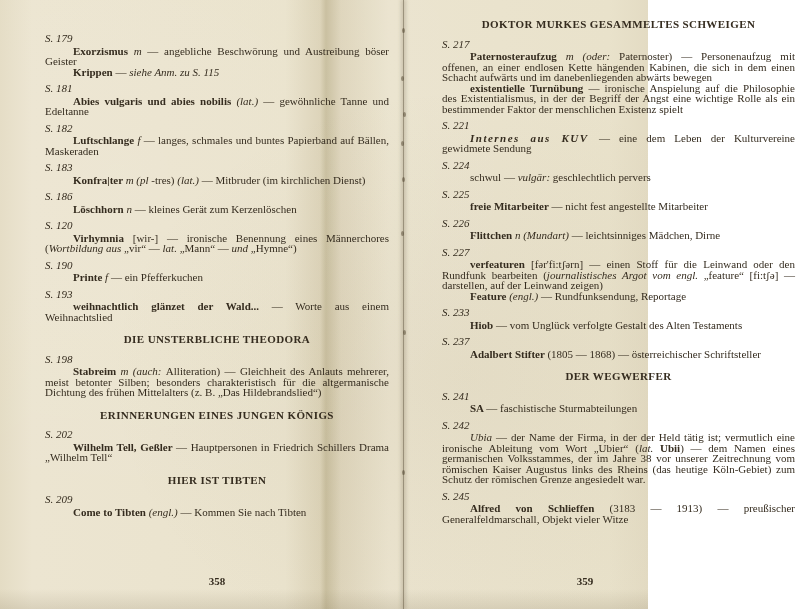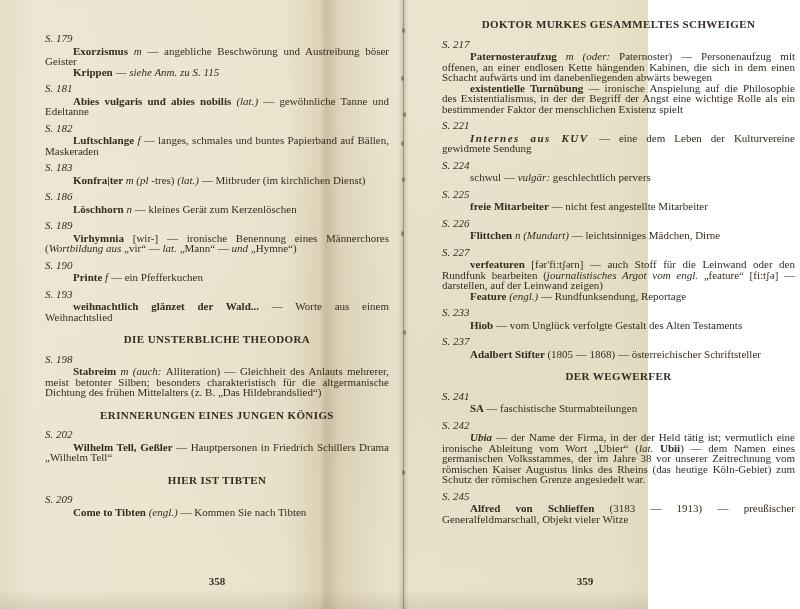--- a/index.html
+++ b/index.html
@@ -55,21 +55,21 @@
   .entry { margin: 0; text-indent: 28px; }
   .heading {
     text-align: center; text-indent: 0;
     font-weight: bold; letter-spacing: 0.4px;
     margin: 12px 0 9px 0;
   }
   .blocks > .heading:first-child { margin-top: 9px; }
   .seg-n  { }
   .seg-b  { font-weight: bold; }
   .seg-i  { font-style: italic; }
-  .seg-bi { font-weight: bold; font-style: italic; margin-top: 20px; }
+  .seg-bi { font-weight: normal; font-style: italic; margin-top: 20px; }
   .seg-g  { font-weight: bold; font-style: italic; letter-spacing: 1.5px; }
   .pagenum {
     position: absolute; bottom: 22px;
     font-weight: bold; font-size: 11px; text-align: center;
     color: #352c1f;
   }
   .pagenum-left  { left: 45px;  width: 344px; }
   .pagenum-right { left: 435px; width: 300px; }
 </style>
 </head>
@@ -93,21 +93,21 @@
         <p class="entry"><span class="seg-b">Exorzismus </span><span class="seg-i">m </span><span class="seg-n">— angebliche Beschwörung und Austreibung böser Geister</span></p>
         <p class="entry"><span class="seg-b">Krippen </span><span class="seg-n">— </span><span class="seg-i">siehe Anm. zu S. 115</span></p>
         <div class="ref">S. 181</div>
         <p class="entry"><span class="seg-b">Abies vulgaris und abies nobilis </span><span class="seg-i">(lat.) </span><span class="seg-n">— gewöhnliche Tanne und Edeltanne</span></p>
         <div class="ref">S. 182</div>
         <p class="entry"><span class="seg-b">Luftschlange </span><span class="seg-i">f </span><span class="seg-n">— langes, schmales und buntes Papierband auf Bällen, Maskeraden</span></p>
         <div class="ref">S. 183</div>
         <p class="entry"><span class="seg-b">Konfra|ter </span><span class="seg-i">m (pl </span><span class="seg-n">-tres) </span><span class="seg-i">(lat.) </span><span class="seg-n">— Mitbruder (im kirchlichen Dienst)</span></p>
         <div class="ref">S. 186</div>
         <p class="entry"><span class="seg-b">Löschhorn </span><span class="seg-i">n </span><span class="seg-n">— kleines Gerät zum Kerzenlöschen</span></p>
-        <div class="ref">S. 189</div>
+        <div class="ref">S. 120</div>
         <p class="entry"><span class="seg-b">Virhymnia </span><span class="seg-n">[wir-] — ironische Benennung eines Männerchores (</span><span class="seg-i">Wortbildung aus </span><span class="seg-n">„vir“ — </span><span class="seg-i">lat. </span><span class="seg-n">„Mann“ — </span><span class="seg-i">und </span><span class="seg-n">„Hymne“)</span></p>
         <div class="ref">S. 190</div>
         <p class="entry"><span class="seg-b">Printe </span><span class="seg-i">f </span><span class="seg-n">— ein Pfefferkuchen</span></p>
         <div class="ref">S. 193</div>
         <p class="entry"><span class="seg-b">weihnachtlich glänzet der Wald... </span><span class="seg-n">— Worte aus einem Weihnachtslied</span></p>
         <div class="heading">DIE UNSTERBLICHE THEODORA</div>
         <div class="ref">S. 198</div>
         <p class="entry"><span class="seg-b">Stabreim </span><span class="seg-i">m (auch: </span><span class="seg-n">Alliteration) — Gleichheit des Anlauts mehrerer, meist betonter Silben; besonders charakteristisch für die altgermanische Dichtung des frühen Mittelalters (z. B. „Das Hildebrandslied“)</span></p>
         <div class="heading">ERINNERUNGEN EINES JUNGEN KÖNIGS</div>
         <div class="ref">S. 202</div>
@@ -126,21 +126,21 @@
         <p class="entry"><span class="seg-b">existentielle Turnübung </span><span class="seg-n">— ironische Anspielung auf die Philosophie des Existentialismus, in der der Begriff der Angst eine wichtige Rolle als ein bestimmender Faktor der menschlichen Existenz spielt</span></p>
         <div class="ref">S. 221</div>
         <p class="entry"><span class="seg-g">Internes aus KUV </span><span class="seg-n">— eine dem Leben der Kulturvereine gewidmete Sendung</span></p>
         <div class="ref">S. 224</div>
         <p class="entry"><span class="seg-n">schwul — </span><span class="seg-i">vulgär: </span><span class="seg-n">geschlechtlich pervers</span></p>
         <div class="ref">S. 225</div>
         <p class="entry"><span class="seg-b">freie Mitarbeiter </span><span class="seg-n">— nicht fest angestellte Mitarbeiter</span></p>
         <div class="ref">S. 226</div>
         <p class="entry"><span class="seg-b">Flittchen </span><span class="seg-i">n (Mundart) </span><span class="seg-n">— leichtsinniges Mädchen, Dirne</span></p>
         <div class="ref">S. 227</div>
-        <p class="entry"><span class="seg-b">verfeaturen </span><span class="seg-n">[fər'fi:tʃərn] — auch Stoff für die Leinwand oder den Rundfunk bearbeiten (</span><span class="seg-i">journalistisches Argot vom engl. </span><span class="seg-n">„feature“ [fi:tʃə] — darstellen, auf der Leinwand zeigen)</span></p>
+        <p class="entry"><span class="seg-b">verfeaturen </span><span class="seg-n">[fər'fi:tʃərn] — einen Stoff für die Leinwand oder den Rundfunk bearbeiten (</span><span class="seg-i">journalistisches Argot vom engl. </span><span class="seg-n">„feature“ [fi:tʃə] — darstellen, auf der Leinwand zeigen)</span></p>
         <p class="entry"><span class="seg-b">Feature </span><span class="seg-i">(engl.) </span><span class="seg-n">— Rundfunksendung, Reportage</span></p>
         <div class="ref">S. 233</div>
         <p class="entry"><span class="seg-b">Hiob </span><span class="seg-n">— vom Unglück verfolgte Gestalt des Alten Testaments</span></p>
         <div class="ref">S. 237</div>
         <p class="entry"><span class="seg-b">Adalbert Stifter </span><span class="seg-n">(1805 — 1868) — österreichischer Schriftsteller</span></p>
         <div class="heading">DER WEGWERFER</div>
         <div class="ref">S. 241</div>
         <p class="entry"><span class="seg-b">SA </span><span class="seg-n">— faschistische Sturmabteilungen</span></p>
         <div class="ref">S. 242</div>
         <p class="entry"><span class="seg-bi">Ubia </span><span class="seg-n">— der Name der Firma, in der der Held tätig ist; vermutlich eine ironische Ableitung vom Wort „Ubier“ (</span><span class="seg-i">lat. </span><span class="seg-b">Ubii</span><span class="seg-n">) — dem Namen eines germanischen Volksstammes, der im Jahre 38 vor unserer Zeitrechnung vom römischen Kaiser Augustus links des Rheins (das heutige Köln-Gebiet) zum Schutz der römischen Grenze angesiedelt war.</span></p>

